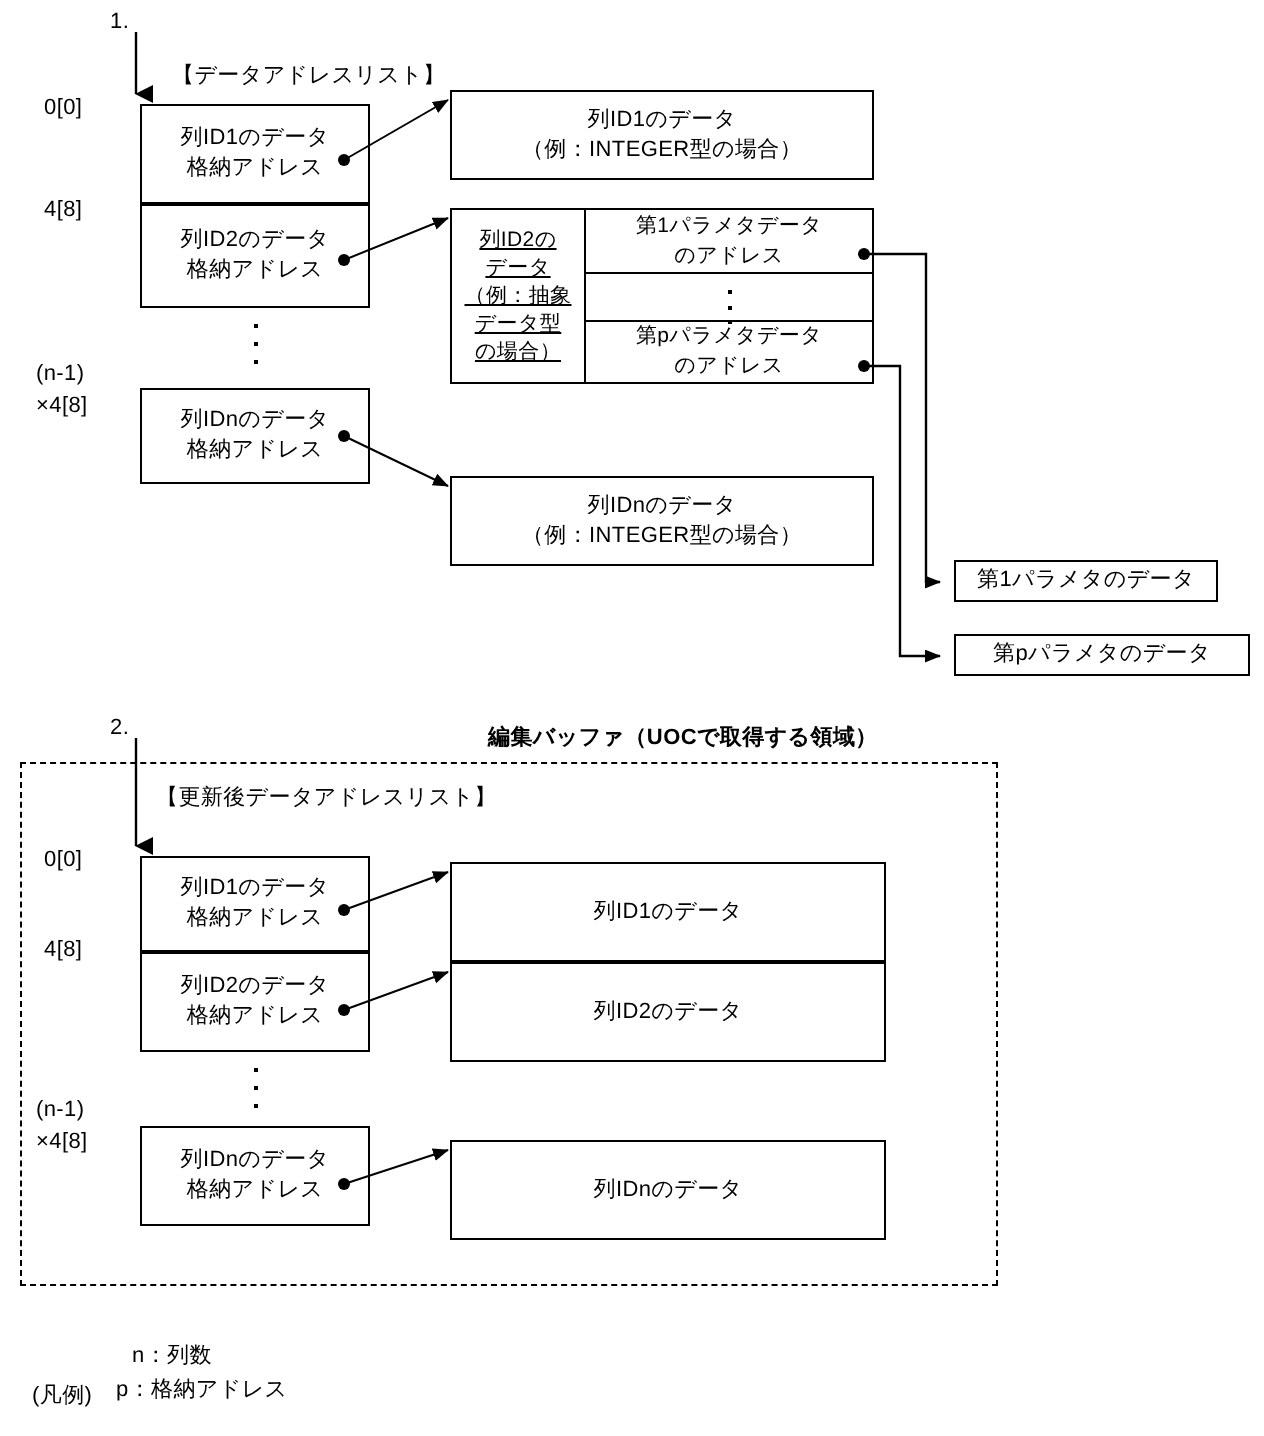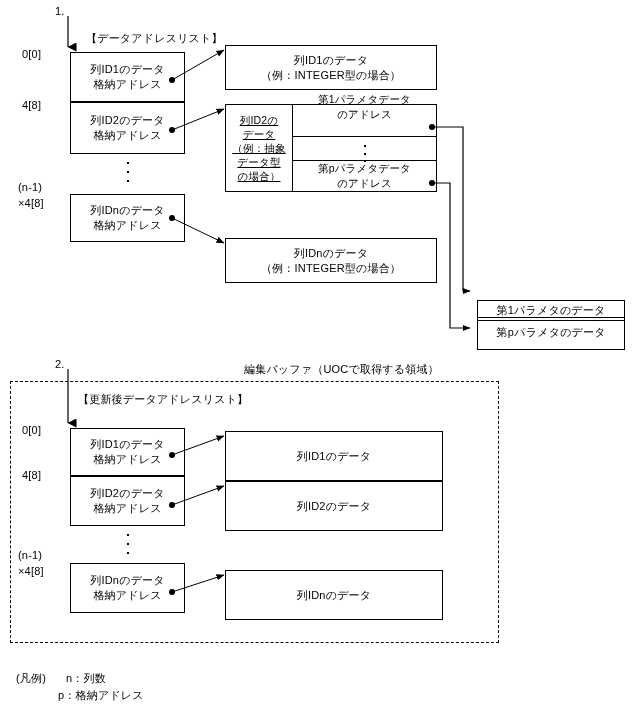--- a/index.html
+++ b/index.html
@@ -141,51 +141,51 @@
 
   <div class="box" style="left:225px; top:104px; width:212px; height:88px;"></div>
   <div class="vline" style="left:292px; top:104px; height:88px;"></div>
   <div class="box" style="left:226px; top:105px; width:66px; height:86px; border:0;text-decoration:underline;">
     <span class="txt" style="font-size:10.5px; line-height:14px;">列ID2の
 データ
 （例：抽象
 データ型
 の場合）</span>
   </div>
-  <div class="box" style="left:293px; top:91px; width:143px; height:31px; border:0;">
+  <div class="box" style="left:293px; top:105px; width:143px; height:31px; border:0;">
     <span class="txt" style="font-size:10.5px;">第1パラメタデータ
 のアドレス</span>
   </div>
   <div class="hline" style="left:292px; top:136px; width:145px;"></div>
   <div class="vdots" style="left:363px; top:145px; width:3px; height:17px;">
       <i></i>
       <i></i>
       <i></i>
     </div>
   <div class="hline" style="left:292px; top:160px; width:145px;"></div>
   <div class="box" style="left:293px; top:161px; width:143px; height:30px; border:0;">
     <span class="txt" style="font-size:10.5px;">第pパラメタデータ
 のアドレス</span>
   </div>
 
   <div class="box" style="left:225px; top:238px; width:212px; height:45px;">
     <span class="txt">列IDnのデータ
 （例：INTEGER型の場合）</span>
   </div>
 
-  <div class="box" style="left:477px; top:280px; width:148px; height:21px;margin-top:20px;">
+  <div class="box" style="left:477px; top:280px; width:132px; height:21px;">
     <span class="txt">第1パラメタのデータ</span>
   </div>
-  <div class="box" style="left:477px; top:317px; width:148px; height:33px;font-family:Liberation Mono, monospace;">
+  <div class="box" style="left:477px; top:317px; width:148px; height:21px;">
     <span class="txt">第pパラメタのデータ</span>
   </div>
 
   <div class="label" style="left:55px; top:357px;">2.</div>
 
-  <div class="hdr" style="left:244px; top:362px;">編集バッファ（UOCで取得する領域）</div>
+  <div class="hdr" style="left:244px; top:362px;font-weight:bold;">編集バッファ（UOCで取得する領域）</div>
 
   <div class="dashed-region" style="left:10px; top:381px; width:489px; height:262px;"></div>
 
   <div class="hdr" style="left:78px; top:392px;">【更新後データアドレスリスト】</div>
 
   <div class="label" style="left:22px; top:423px;">0[0]</div>
   <div class="label" style="left:22px; top:468px;">4[8]</div>
   <div class="label" style="left:18px; top:548px;">(n-1)</div>
   <div class="label" style="left:18px; top:564px;">×4[8]</div>
 
@@ -212,21 +212,21 @@
   <div class="box" style="left:225px; top:431px; width:218px; height:50px;">
     <span class="txt">列ID1のデータ</span>
   </div>
   <div class="box" style="left:225px; top:481px; width:218px; height:50px;">
     <span class="txt">列ID2のデータ</span>
   </div>
   <div class="box" style="left:225px; top:570px; width:218px; height:50px;">
     <span class="txt">列IDnのデータ</span>
   </div>
 
-  <div class="legend" style="left:16px; top:670px;">(凡例)</div>
+  <div class="legend" style="left:16px; top:690px;">(凡例)</div>
   <div class="legend" style="left:66px; top:670px;">n：列数</div>
   <div class="legend" style="left:58px; top:687px;">p：格納アドレス</div>
 
   <svg class="overlay" viewBox="0 0 632 718" xmlns="http://www.w3.org/2000/svg">
     <defs>
       <marker id="arrowSolid" markerWidth="9" markerHeight="9" refX="7.5" refY="3.2" orient="auto" markerUnits="userSpaceOnUse">
         <path d="M0,0 L8,3.2 L0,6.4 z" fill="#000"></path>
       </marker>
       <marker id="arrowDown" markerWidth="10" markerHeight="10" refX="4.5" refY="8.5" orient="auto" markerUnits="userSpaceOnUse">
         <path d="M0,0 L9,0 L4.5,9 z" fill="#000"></path>

